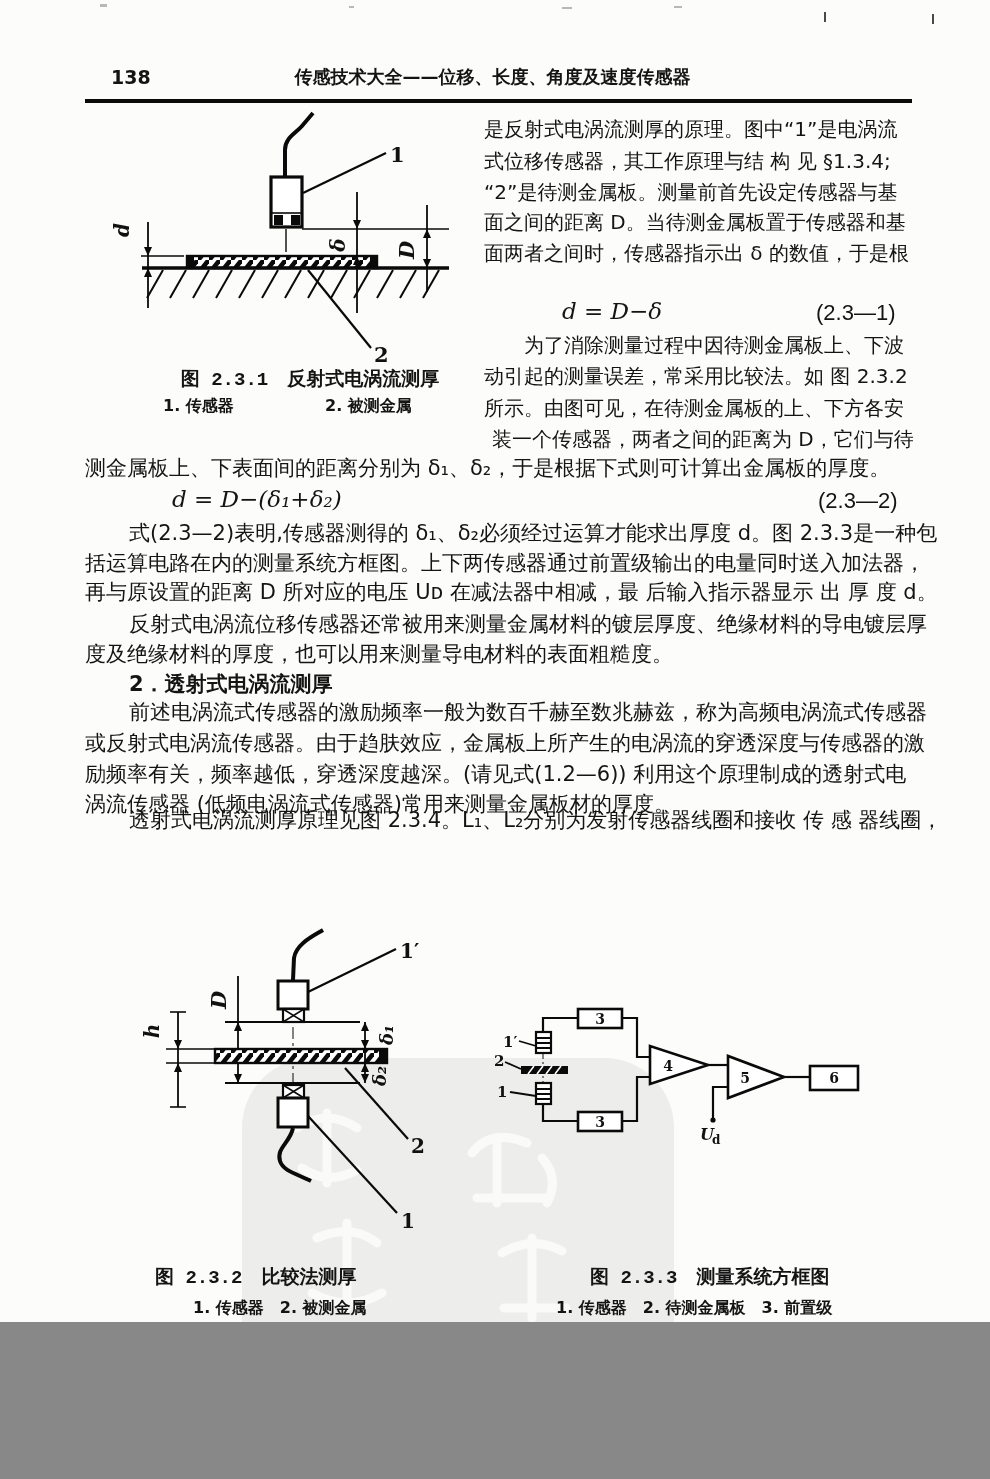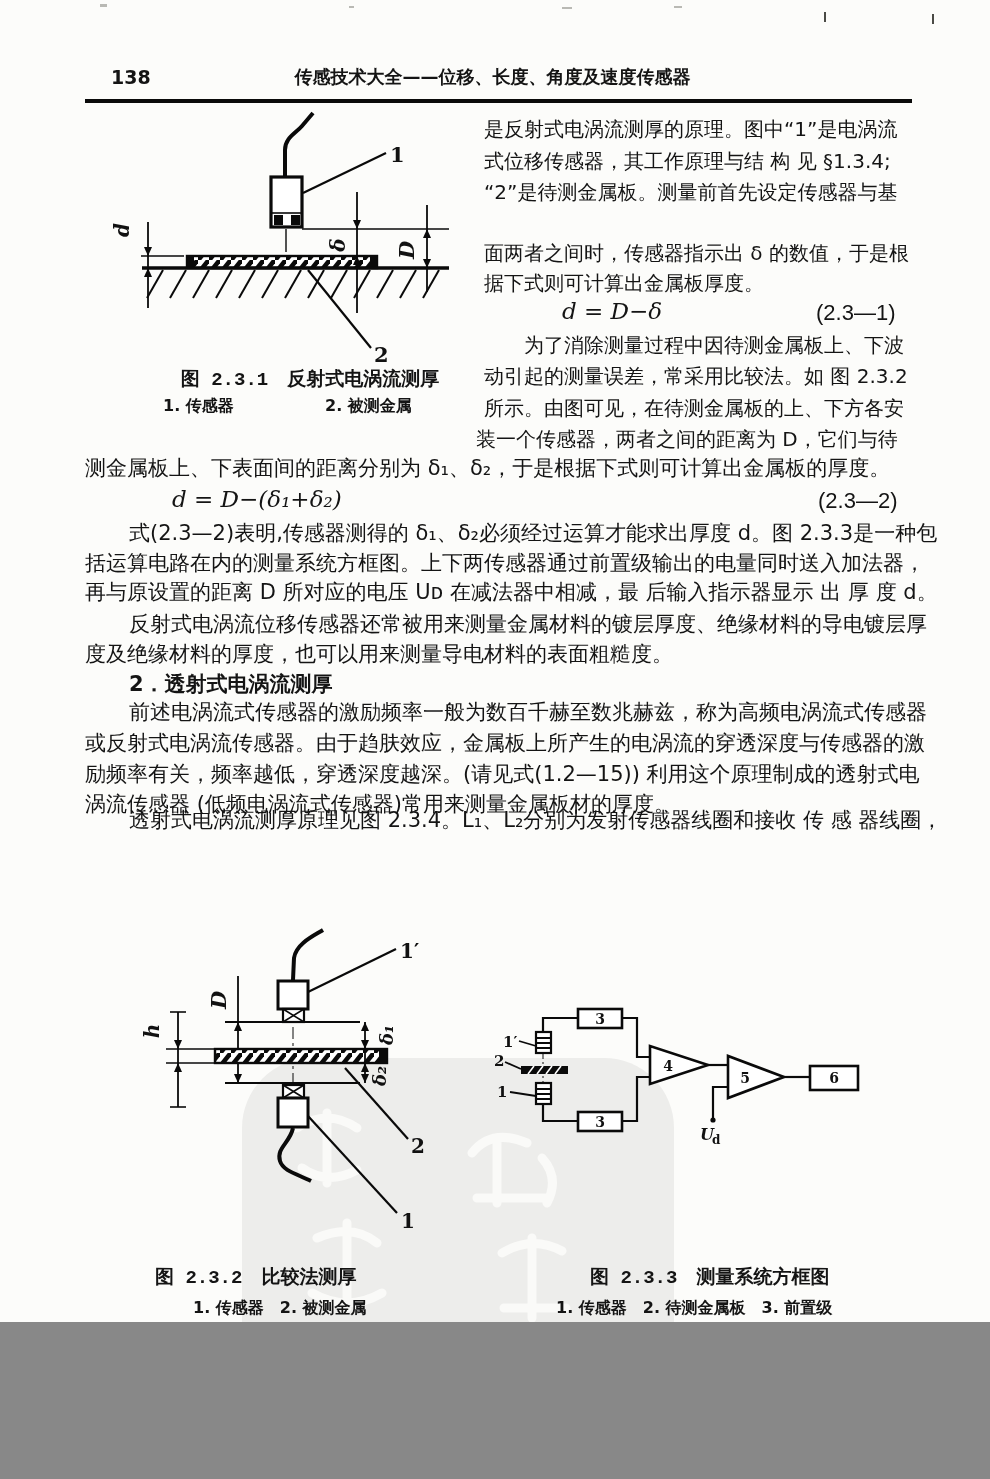--- a/index.html
+++ b/index.html
@@ -36,41 +36,41 @@
   <div class="tick" style="left:824px;top:12px;width:2px;height:10px"></div>
   <div class="tick" style="left:932px;top:14px;width:2px;height:10px"></div>
 
   <div class="t b" style="left:111px;top:66px;font-size:19px">138</div>
   <div class="t b" style="left:79px;top:66px;width:827px;text-align:center;font-size:18px">传感技术大全——位移、长度、角度及速度传感器</div>
   <div class="rule" style="left:85px;top:99px;width:827px;height:4px"></div>
 
   <div class="t rc" style="left:484px;top:118px">是反射式电涡流测厚的原理。图中“1”是电涡流</div>
   <div class="t rc" style="left:484px;top:150px">式位移传感器，其工作原理与结 构 见 §1.3.4;</div>
   <div class="t rc" style="left:484px;top:181px">“2”是待测金属板。测量前首先设定传感器与基</div>
+  <div class="t rc" style="left:484px;top:211px">面之间的距离 D。当待测金属板置于传感器和基</div>
   <div class="t rc" style="left:484px;top:242px">面两者之间时，传感器指示出 δ 的数值，于是根</div>
-  <div class="t rc" style="left:484px;top:272px">据下式则可计算出金属板厚度。</div>
   <div class="t math" style="left:562px;top:298px">d = D−δ</div>
   <div class="t eqno" style="left:816px;top:300px">(2.3—1)</div>
   <div class="t rc" style="left:524px;top:334px">为了消除测量过程中因待测金属板上、下波</div>
   <div class="t rc" style="left:484px;top:365px">动引起的测量误差，常采用比较法。如 图 2.3.2</div>
   <div class="t rc" style="left:484px;top:397px">所示。由图可见，在待测金属板的上、下方各安</div>
-  <div class="t rc" style="left:476px;top:428px">装一个传感器，两者之间的距离为 D，它们与待</div>
+  <div class="t rc" style="left:492px;top:428px">装一个传感器，两者之间的距离为 D，它们与待</div>
 
   <div class="t fw" style="left:85px;top:456px">测金属板上、下表面间的距离分别为 δ₁、δ₂，于是根据下式则可计算出金属板的厚度。</div>
   <div class="t math" style="left:172px;top:486px">d = D−(δ₁+δ₂)</div>
   <div class="t eqno" style="left:818px;top:488px">(2.3—2)</div>
   <div class="t fw" style="left:129px;top:521px">式(2.3—2)表明,传感器测得的 δ₁、δ₂必须经过运算才能求出厚度 d。图 2.3.3是一种包</div>
   <div class="t fw" style="left:85px;top:580px">再与原设置的距离 D 所对应的电压 Uᴅ 在减法器中相减，最 后输入指示器显示 出 厚 度 d。</div>
   <div class="t fw" style="left:85px;top:551px">括运算电路在内的测量系统方框图。上下两传感器通过前置级输出的电量同时送入加法器，</div>
   <div class="t fw" style="left:129px;top:612px">反射式电涡流位移传感器还常被用来测量金属材料的镀层厚度、绝缘材料的导电镀层厚</div>
   <div class="t fw" style="left:85px;top:642px">度及绝缘材料的厚度，也可以用来测量导电材料的表面粗糙度。</div>
   <div class="t fw b" style="left:129px;top:672px">2．透射式电涡流测厚</div>
   <div class="t fw" style="left:129px;top:700px">前述电涡流式传感器的激励频率一般为数百千赫至数兆赫兹，称为高频电涡流式传感器</div>
   <div class="t fw" style="left:85px;top:731px">或反射式电涡流传感器。由于趋肤效应，金属板上所产生的电涡流的穿透深度与传感器的激</div>
-  <div class="t fw" style="left:85px;top:762px">励频率有关，频率越低，穿透深度越深。(请见式(1.2—15)) 利用这个原理制成的透射式电</div>
+  <div class="t fw" style="left:85px;top:762px">励频率有关，频率越低，穿透深度越深。(请见式(1.2—6)) 利用这个原理制成的透射式电</div>
   <div class="t fw" style="left:85px;top:792px">涡流传感器 (低频电涡流式传感器)常用来测量金属板材的厚度。</div>
   <div class="t fw" style="left:129px;top:808px">透射式电涡流测厚原理见图 2.3.4。L₁、L₂分别为发射传感器线圈和接收 传 感 器线圈，</div>
 
   <div class="wmblob"></div>
   <svg style="left:242px;top:1058px" width="432" height="342" viewBox="0 0 432 342">
     <g stroke="#fafaf8" stroke-width="9" fill="none" stroke-linecap="round">
       <path d="M55,70 q30,-20 60,0 M85,55 v70 M60,110 q25,18 55,2"></path>
       <path d="M230,95 q20,-25 55,-10 M255,80 v65 M235,140 h70 M300,100 q18,20 5,45"></path>
       <path d="M75,180 q35,-15 60,5 M105,165 v85 M70,235 q35,20 70,0"></path>
       <path d="M260,195 q30,-18 60,-2 M290,180 v80 M262,250 h62"></path>

